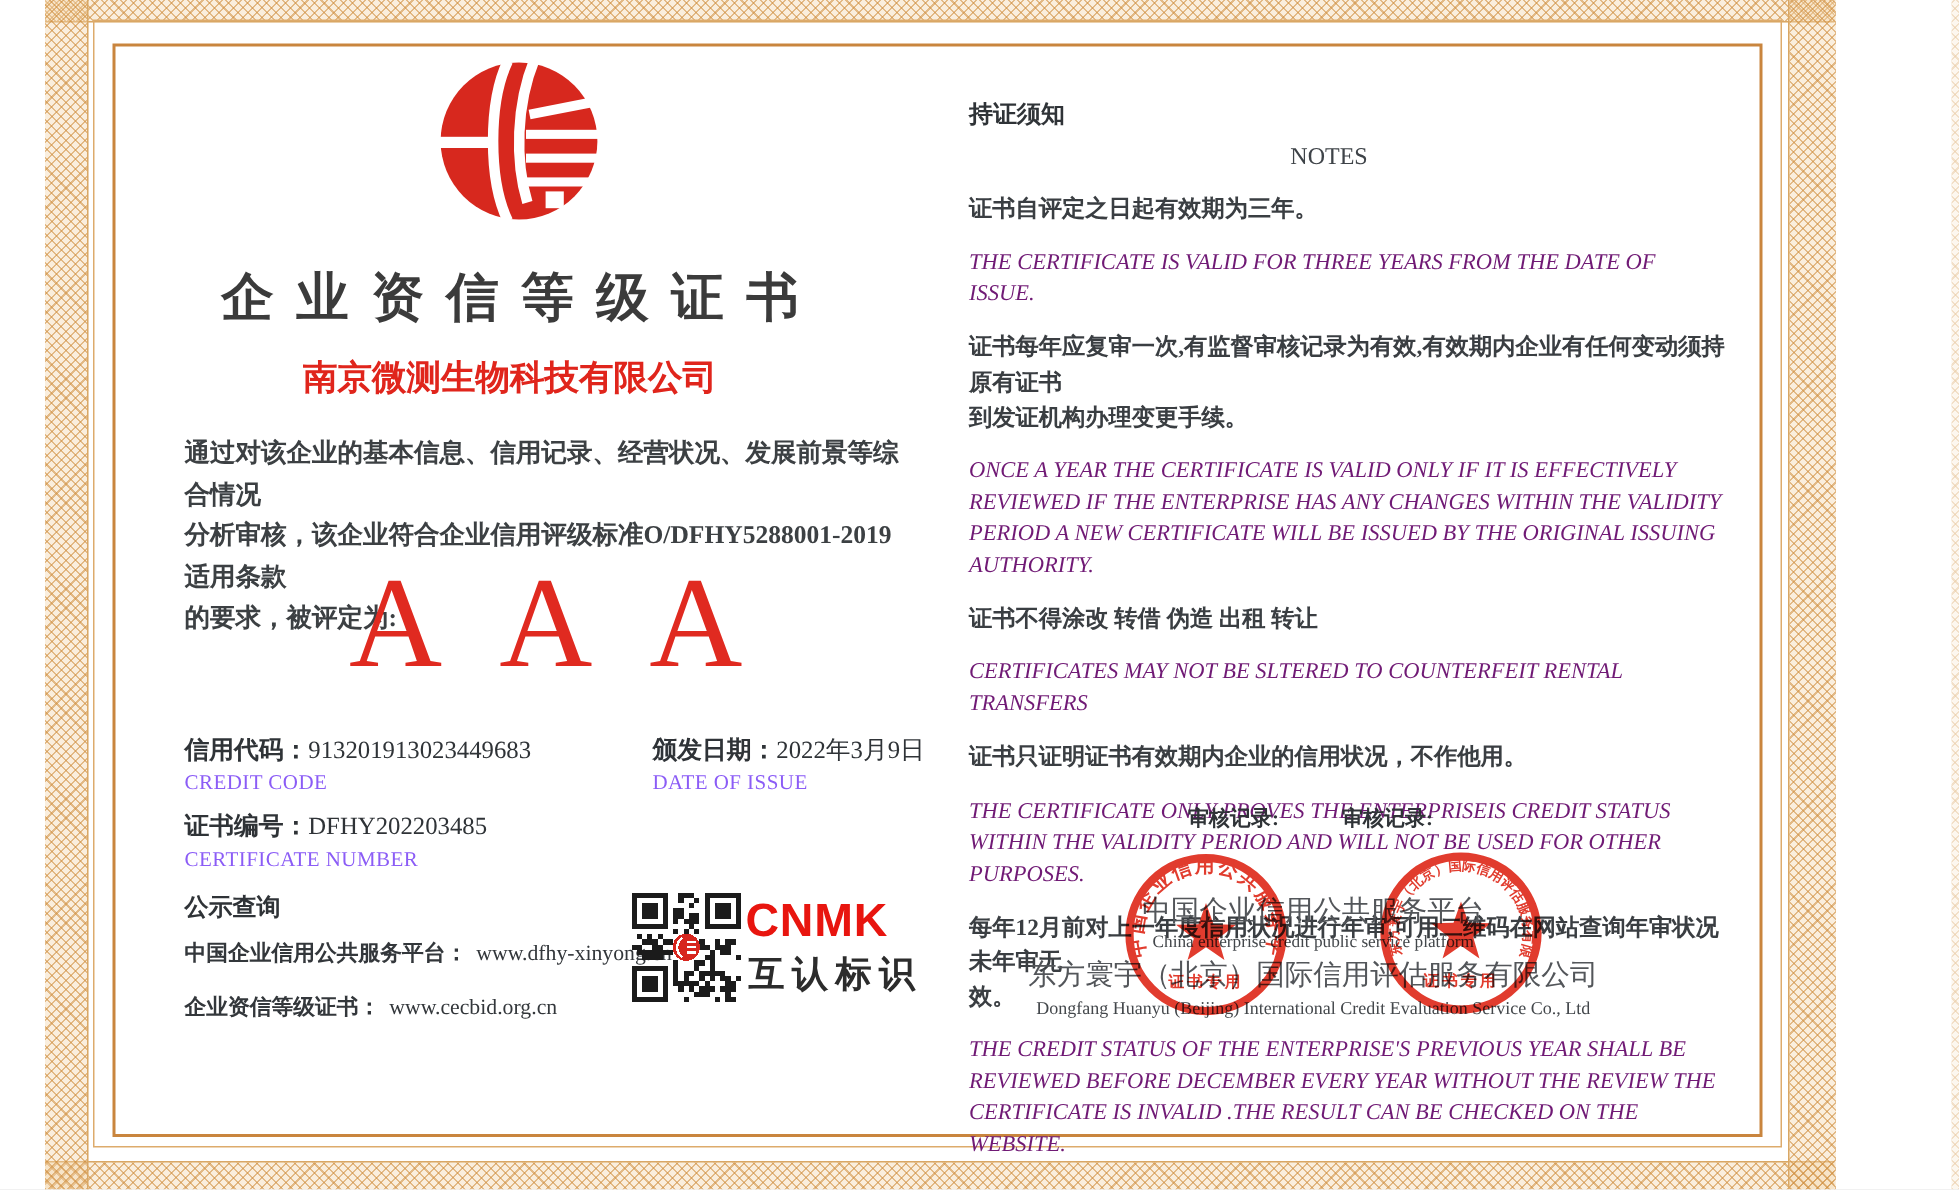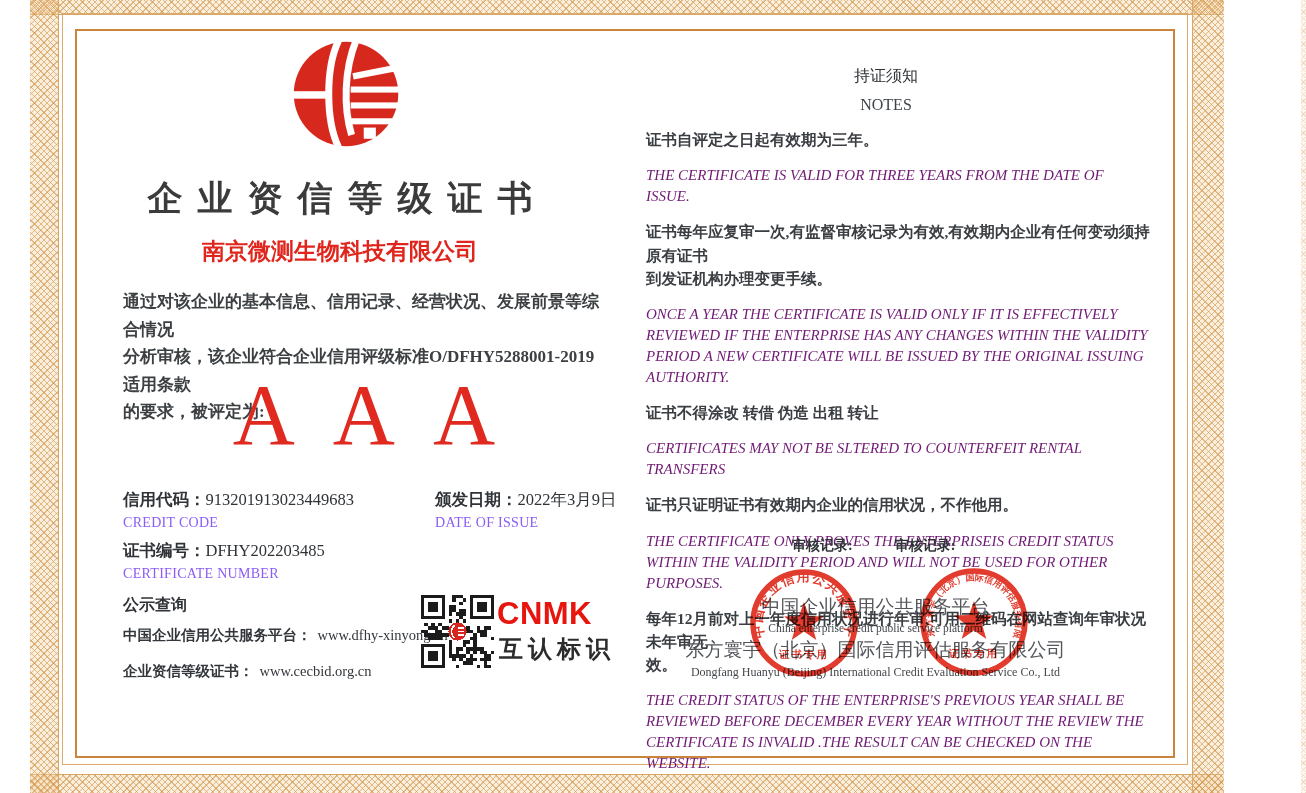--- a/index.html
+++ b/index.html
@@ -61,21 +61,21 @@
   .cnmk{
     position:absolute;left:497px;top:596px;font-family:"Liberation Sans","DejaVu Sans",sans-serif;
     font-weight:800;font-size:31px;color:#e8150f;letter-spacing:.5px;
   }
   .cnmk-cap{
     position:absolute;left:499px;top:633px;font-size:24px;font-weight:700;color:#2c2c2c;letter-spacing:5px;
   }
 
   
   .notes{position:absolute;left:646px;top:66px;width:505px;}
-  .notes-h-zh{text-align:center;width:480px;font-size:16px;font-weight:400;color:#2f3337;}
+  .notes-h-zh{text-align:left;width:480px;font-size:16px;font-weight:700;color:#2f3337;}
   .notes-h-en{text-align:center;width:480px;font-size:16px;color:#3e4348;margin-top:9px;margin-bottom:14px;}
   .note .zh{font-size:15.5px;line-height:1.5;color:#3a3e42;font-weight:600;white-space:pre-line;}
   .note .en{font-size:15px;line-height:1.4;color:#701a75;white-space:pre-line;margin-top:14px;font-style:italic;}
   .note{margin-bottom:13px;}
 
   .review{position:absolute;top:537px;left:792px;font-size:14px;font-weight:700;color:#2f3337;}
   .review .r2{margin-left:42px;}
 
   .issuer{position:absolute;left:648px;top:594px;width:455px;text-align:center;z-index:1;}
   .issuer .zh1{font-family:"Liberation Sans","DejaVu Sans",sans-serif;font-size:19px;color:#53565a;}

